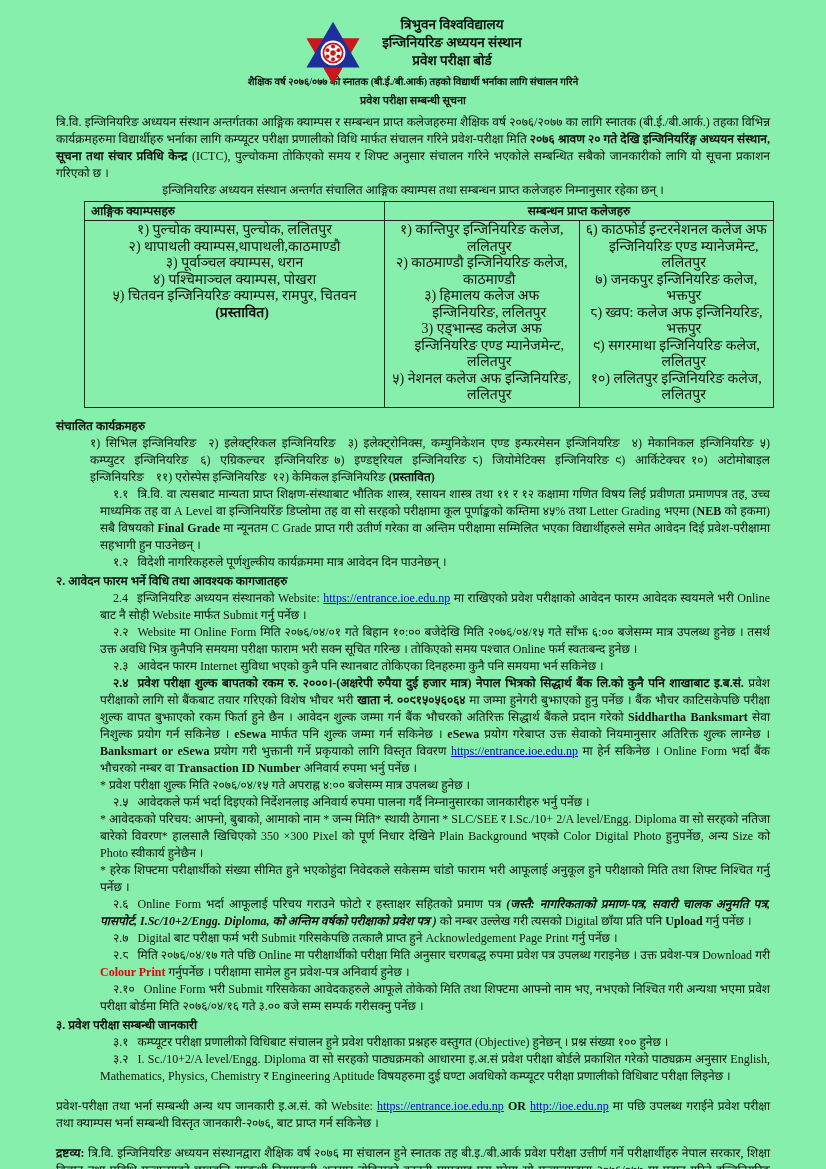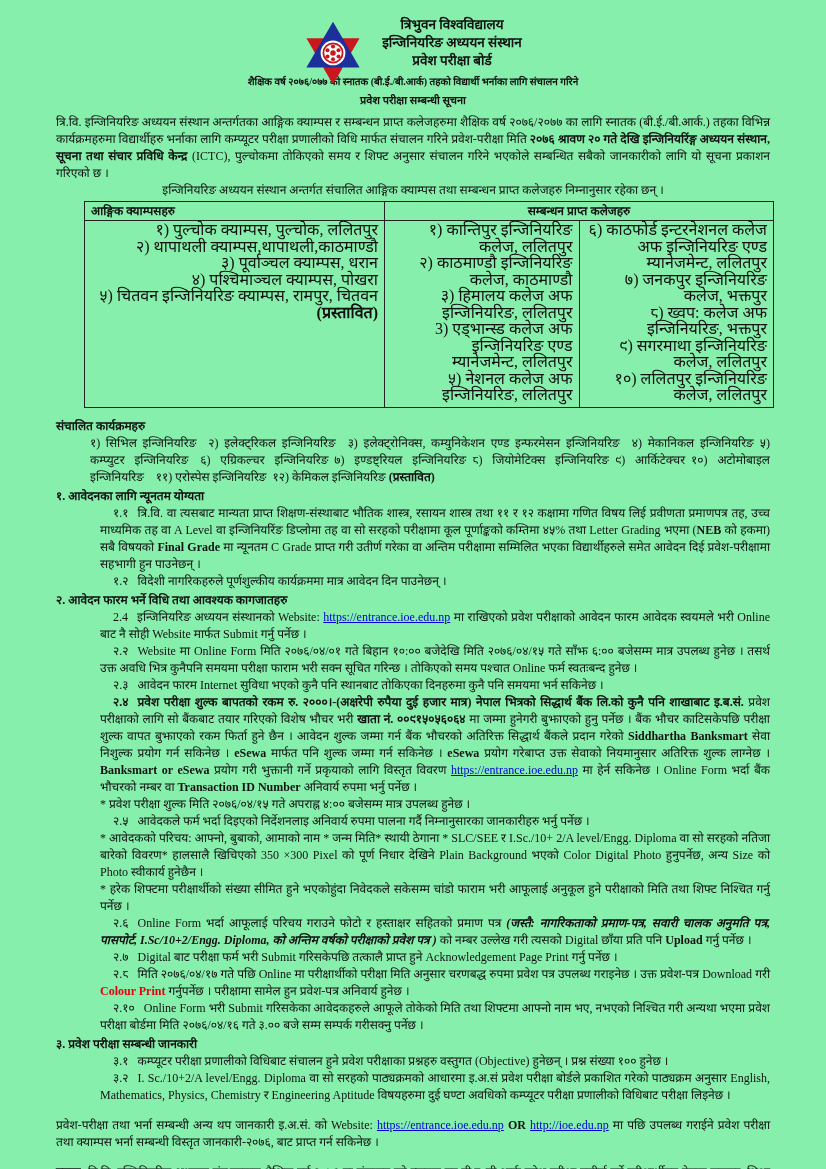--- a/index.html
+++ b/index.html
@@ -30,21 +30,21 @@
   .i { font-style:italic; }
   .r { color:#e8000d; }
   .lnk { color:#0202d8; text-decoration:underline; cursor:pointer; }
   
   .ctable { border-collapse:collapse; margin:2px 0 0 28px; width:690px; table-layout:fixed; }
   .ctable th, .ctable td { border:1px solid #222; vertical-align:top; padding:1px 6px 3px 6px; }
   .ctable th { font-size:12px; font-weight:bold; padding-top:0; padding-bottom:1px; }
   .th-left { text-align:left; width:287px; }
   .c2 { width:195px; } .c3 { width:208px; }
   .th-right { text-align:center; }
-  .tl { font-size:16px; line-height:16.5px; padding-left:15px; text-indent:-15px; text-align:right; }
+  .tl { font-size:14px; line-height:16.5px; padding-left:15px; text-indent:-15px; text-align:center; }
 </style>
 </head>
 <body>
 
 <div class="page">
 
   <div class="hdr">
     <svg class="logo" width="66" height="68" viewBox="0 0 72 74">
       <polygon points="36,72 7,22 65,22" fill="#c8181e"></polygon>
       <polygon points="36,4 7,54 65,54" fill="#1c2f9b"></polygon>
@@ -101,21 +101,20 @@
             <div class="tl"><span>९) सगरमाथा इन्जिनियरिङ कलेज, ललितपुर</span></div>
             <div class="tl"><span>१०) ललितपुर इन्जिनियरिङ कलेज, ललितपुर</span></div>
           </td>
     </tr>
   </tbody>
     </table>
 
   <div id="body-blocks">
       <div class="blk sec0"><span class="b">संचालित कार्यक्रमहरु</span></div>
       <div class="blk prog"><span>१) सिभिल इन्जिनियरिङ २) इलेक्ट्रिकल इन्जिनियरिङ ३) इलेक्ट्रोनिक्स, कम्युनिकेशन एण्ड इन्फरमेसन इन्जिनियरिङ ४) मेकानिकल इन्जिनियरिङ ५) कम्प्युटर इन्जिनियरिङ ६) एग्रिकल्चर इन्जिनियरिङ ७) इण्डष्ट्रियल इन्जिनियरिङ ८) जियोमेटिक्स इन्जिनियरिङ ९) आर्किटेक्चर १०) अटोमोबाइल इन्जिनियरिङ ११) एरोस्पेस इन्जिनियरिङ १२) केमिकल इन्जिनियरिङ </span><span class="b">(प्रस्तावित)</span></div>
-      <div class="blk sech"><span class="b">१. आवेदनका लागि न्यूनतम योग्यता</span></div>
       <div class="blk it"><span class="bnum">१.१</span><span>त्रि.वि. वा त्यसबाट मान्यता प्राप्त शिक्षण-संस्थाबाट भौतिक शास्त्र, रसायन शास्त्र तथा ११ र १२ कक्षामा गणित विषय लिई प्रवीणता प्रमाणपत्र तह, उच्च माध्यमिक तह वा A Level वा इन्जिनियरिंङ डिप्लोमा तह वा सो सरहको परीक्षामा कूल पूर्णाङ्कको कम्तिमा ४५% तथा Letter Grading भएमा (</span><span class="b">NEB</span><span> को हकमा) सबै विषयको </span><span class="b">Final Grade</span><span> मा न्यूनतम C Grade  प्राप्त गरी उतीर्ण गरेका वा अन्तिम परीक्षामा सम्मिलित भएका विद्यार्थीहरुले समेत आवेदन दिई प्रवेश-परीक्षामा सहभागी हुन पाउनेछन् ।</span></div>
       <div class="blk it"><span class="bnum">१.२</span><span>विदेशी नागरिकहरुले पूर्णशुल्कीय कार्यक्रममा मात्र आवेदन दिन पाउनेछन् ।</span></div>
       <div class="blk sech"><span class="b">२. आवेदन फारम भर्ने विधि तथा आवश्यक कागजातहरु</span></div>
       <div class="blk it"><span class="bnum">2.4</span><span>इन्जिनियरिङ अध्ययन संस्थानको Website: </span><a href="#" class="lnk">https://entrance.ioe.edu.np</a><span> मा राखिएको प्रवेश परीक्षाको आवेदन फारम आवेदक स्वयमले भरी Online बाट नै सोही Website मार्फत Submit गर्नु पर्नेछ ।</span></div>
       <div class="blk it"><span class="bnum">२.२</span><span>Website मा Online Form मिति २०७६/०४/०१ गते बिहान १०:०० बजेदेखि मिति २०७६/०४/१५ गते साँझ ६:०० बजेसम्म मात्र उपलब्ध हुनेछ । तसर्थ उक्त अवधि भित्र कुनैपनि समयमा परीक्षा फाराम भरी सक्न सूचित गरिन्छ । तोकिएको समय पश्चात Online फर्म स्वतःबन्द हुनेछ ।</span></div>
       <div class="blk it"><span class="bnum">२.३</span><span>आवेदन फारम Internet सुविधा भएको कुनै पनि स्थानबाट तोकिएका दिनहरुमा कुनै पनि समयमा भर्न सकिनेछ ।</span></div>
       <div class="blk it"><span class="bnum b">२.४</span><span class="b">प्रवेश परीक्षा शुल्क बापतको रकम रु. २०००।-(अक्षरेपी रुपैया दुई हजार मात्र) नेपाल भित्रको सिद्धार्थ बैंक लि.को कुनै पनि शाखाबाट इ.ब.सं.</span><span> प्रवेश परीक्षाको लागि सो बैंकबाट तयार गरिएको विशेष भौचर भरी </span><span class="b">खाता नं. ००९१५०५६०६४</span><span> मा जम्मा हुनेगरी बुझाएको हुनु पर्नेछ । बैंक भौचर काटिसकेपछि परीक्षा शुल्क वापत बुझाएको रकम फिर्ता हुने छैन । आवेदन शुल्क जम्मा गर्न बैंक भौचरको अतिरिक्त सिद्धार्थ बैंकले प्रदान गरेको </span><span class="b">Siddhartha Banksmart</span><span> सेवा निशुल्क प्रयोग गर्न सकिनेछ । </span><span class="b">eSewa</span><span> मार्फत पनि शुल्क जम्मा गर्न सकिनेछ । </span><span class="b">eSewa</span><span> प्रयोग गरेबाप्त उक्त सेवाको नियमानुसार अतिरिक्त शुल्क लाग्नेछ । </span><span class="b">Banksmart or eSewa</span><span> प्रयोग गरी भुक्तानी गर्ने प्रकृयाको लागि विस्तृत विवरण </span><a href="#" class="lnk">https://entrance.ioe.edu.np</a><span> मा हेर्न सकिनेछ । Online Form भर्दा बैंक भौचरको नम्बर वा </span><span class="b">Transaction ID Number</span><span> अनिवार्य रुपमा भर्नु पर्नेछ ।</span></div>
       <div class="blk nt"><span>* प्रवेश परीक्षा शुल्क मिति २०७६/०४/१५ गते अपराह्न ४:०० बजेसम्म मात्र उपलब्ध हुनेछ ।</span></div>
       <div class="blk it"><span class="bnum">२.५</span><span>आवेदकले फर्म भर्दा दिइएको निर्देशनलाइ अनिवार्य रुपमा पालना गर्दै निम्नानुसारका जानकारीहरु भर्नु पर्नेछ ।</span></div>
       <div class="blk nt"><span>* आवेदकको परिचय: आफ्नो, बुबाको, आमाको नाम * जन्म मिति* स्थायी ठेगाना * SLC/SEE र I.Sc./10+ 2/A level/Engg. Diploma वा सो सरहको नतिजा बारेको विवरण* हालसालै खिचिएको 350 ×300 Pixel को पूर्ण निधार देखिने Plain Background भएको Color Digital Photo हुनुपर्नेछ, अन्य Size को Photo स्वीकार्य हुनेछैन ।</span></div>

